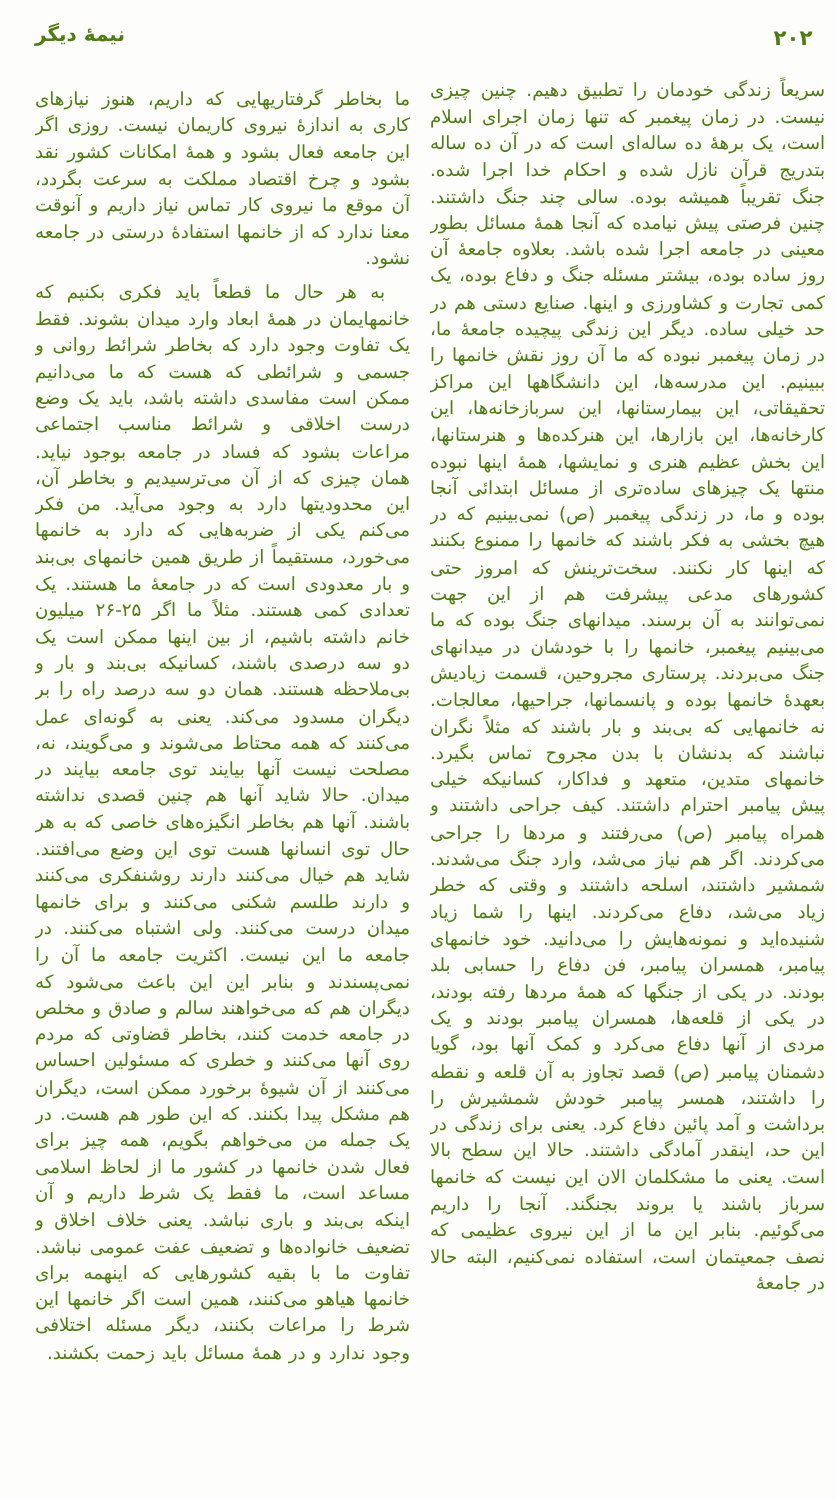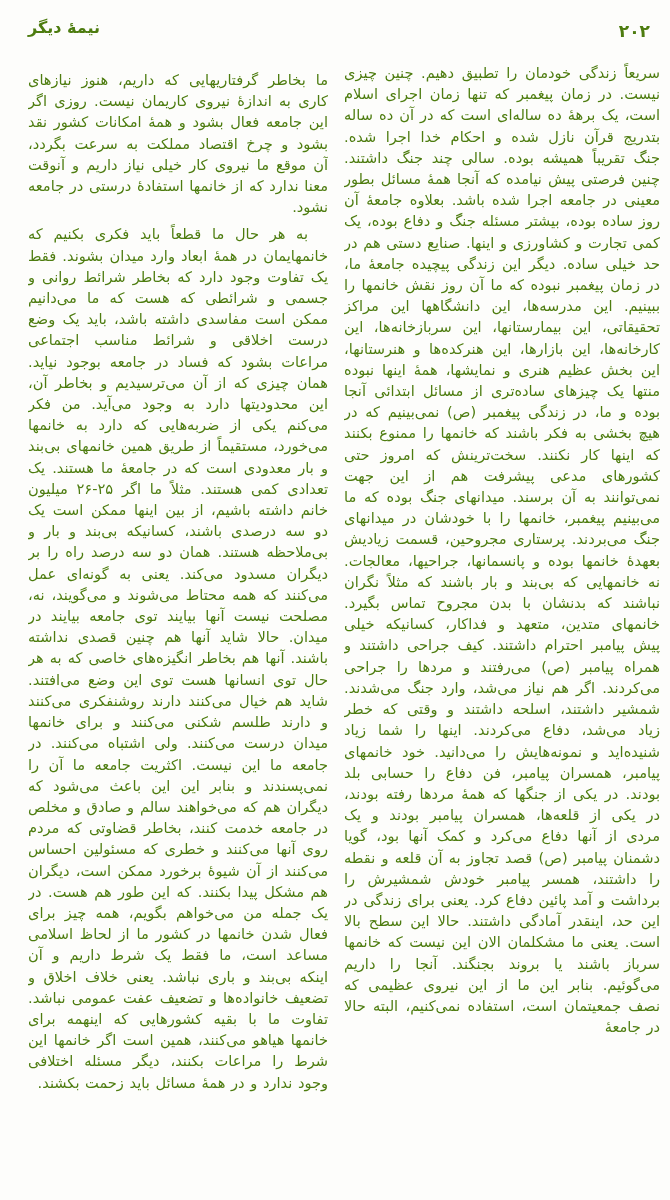--- a/index.html
+++ b/index.html
@@ -72,17 +72,17 @@
     <span class="running-title">نیمهٔ دیگر</span>
     <span class="page-number">۲۰۲</span>
   </header>
 
   <main class="columns">
 
     <section class="column right-col">
         <p class="para">سریعاً زندگی خودمان را تطبیق دهیم. چنین چیزی نیست. در زمان پیغمبر که تنها زمان اجرای اسلام است، یک برههٔ ده ساله‌ای است که در آن ده ساله بتدریج قرآن نازل شده و احکام خدا اجرا شده. جنگ تقریباً همیشه بوده. سالی چند جنگ داشتند. چنین فرصتی پیش نیامده که آنجا همهٔ مسائل بطور معینی در جامعه اجرا شده باشد. بعلاوه جامعهٔ آن روز ساده بوده، بیشتر مسئله جنگ و دفاع بوده، یک کمی تجارت و کشاورزی و اینها. صنایع دستی هم در حد خیلی ساده. دیگر این زندگی پیچیده جامعهٔ ما، در زمان پیغمبر نبوده که ما آن روز نقش خانمها را ببینیم. این مدرسه‌ها، این دانشگاهها این مراکز تحقیقاتی، این بیمارستانها، این سربازخانه‌ها، این کارخانه‌ها، این بازارها، این هنرکده‌ها و هنرستانها، این بخش عظیم هنری و نمایشها، همهٔ اینها نبوده منتها یک چیزهای ساده‌تری از مسائل ابتدائی آنجا بوده و ما، در زندگی پیغمبر (ص) نمی‌بینیم که در هیچ بخشی به فکر باشند که خانمها را ممنوع بکنند که اینها کار نکنند. سخت‌ترینش که امروز حتی کشورهای مدعی پیشرفت هم از این جهت نمی‌توانند به آن برسند. میدانهای جنگ بوده که ما می‌بینیم پیغمبر، خانمها را با خودشان در میدانهای جنگ می‌بردند. پرستاری مجروحین، قسمت زیادیش بعهدهٔ خانمها بوده و پانسمانها، جراحیها، معالجات. نه خانمهایی که بی‌بند و بار باشند که مثلاً نگران نباشند که بدنشان با بدن مجروح تماس بگیرد. خانمهای متدین، متعهد و فداکار، کسانیکه خیلی پیش پیامبر احترام داشتند. کیف جراحی داشتند و همراه پیامبر (ص) می‌رفتند و مردها را جراحی می‌کردند. اگر هم نیاز می‌شد، وارد جنگ می‌شدند. شمشیر داشتند، اسلحه داشتند و وقتی که خطر زیاد می‌شد، دفاع می‌کردند. اینها را شما زیاد شنیده‌اید و نمونه‌هایش را می‌دانید. خود خانمهای پیامبر، همسران پیامبر، فن دفاع را حسابی بلد بودند. در یکی از جنگها که همهٔ مردها رفته بودند، در یکی از قلعه‌ها، همسران پیامبر بودند و یک مردی از آنها دفاع می‌کرد و کمک آنها بود، گویا دشمنان پیامبر (ص) قصد تجاوز به آن قلعه و نقطه را داشتند، همسر پیامبر خودش شمشیرش را برداشت و آمد پائین دفاع کرد. یعنی برای زندگی در این حد، اینقدر آمادگی داشتند. حالا این سطح بالا است. یعنی ما مشکلمان الان این نیست که خانمها سرباز باشند یا بروند بجنگند. آنجا را داریم می‌گوئیم. بنابر این ما از این نیروی عظیمی که نصف جمعیتمان است، استفاده نمی‌کنیم، البته حالا در جامعهٔ</p>
       </section>
     <section class="column left-col">
-        <p class="para">ما بخاطر گرفتاریهایی که داریم، هنوز نیازهای کاری به اندازهٔ نیروی کاریمان نیست. روزی اگر این جامعه فعال بشود و همهٔ امکانات کشور نقد بشود و چرخ اقتصاد مملکت به سرعت بگردد، آن موقع ما نیروی کار خیلی نیاز داریم و آنوقت معنا ندارد که از خانمها استفادهٔ درستی در جامعه نشود.</p>
+        <p class="para">ما بخاطر گرفتاریهایی که داریم، هنوز نیازهای کاری به اندازهٔ نیروی کاریمان نیست. روزی اگر این جامعه فعال بشود و همهٔ امکانات کشور نقد بشود و چرخ اقتصاد مملکت به سرعت بگردد، آن موقع ما نیروی کار تماس نیاز داریم و آنوقت معنا ندارد که از خانمها استفادهٔ درستی در جامعه نشود.</p>
         <p class="para indent">به هر حال ما قطعاً باید فکری بکنیم که خانمهایمان در همهٔ ابعاد وارد میدان بشوند. فقط یک تفاوت وجود دارد که بخاطر شرائط روانی و جسمی و شرائطی که هست که ما می‌دانیم ممکن است مفاسدی داشته باشد، باید یک وضع درست اخلاقی و شرائط مناسب اجتماعی مراعات بشود که فساد در جامعه بوجود نیاید. همان چیزی که از آن می‌ترسیدیم و بخاطر آن، این محدودیتها دارد به وجود می‌آید. من فکر می‌کنم یکی از ضربه‌هایی که دارد به خانمها می‌خورد، مستقیماً از طریق همین خانمهای بی‌بند و بار معدودی است که در جامعهٔ ما هستند. یک تعدادی کمی هستند. مثلاً ما اگر ۲۵-۲۶ میلیون خانم داشته باشیم، از بین اینها ممکن است یک دو سه درصدی باشند، کسانیکه بی‌بند و بار و بی‌ملاحظه هستند. همان دو سه درصد راه را بر دیگران مسدود می‌کند. یعنی به گونه‌ای عمل می‌کنند که همه محتاط می‌شوند و می‌گویند، نه، مصلحت نیست آنها بیایند توی جامعه بیایند در میدان. حالا شاید آنها هم چنین قصدی نداشته باشند. آنها هم بخاطر انگیزه‌های خاصی که به هر حال توی انسانها هست توی این وضع می‌افتند. شاید هم خیال می‌کنند دارند روشنفکری می‌کنند و دارند طلسم شکنی می‌کنند و برای خانمها میدان درست می‌کنند. ولی اشتباه می‌کنند. در جامعه ما این نیست. اکثریت جامعه ما آن را نمی‌پسندند و بنابر این این باعث می‌شود که دیگران هم که می‌خواهند سالم و صادق و مخلص در جامعه خدمت کنند، بخاطر قضاوتی که مردم روی آنها می‌کنند و خطری که مسئولین احساس می‌کنند از آن شیوهٔ برخورد ممکن است، دیگران هم مشکل پیدا بکنند. که این طور هم هست. در یک جمله من می‌خواهم بگویم، همه چیز برای فعال شدن خانمها در کشور ما از لحاظ اسلامی مساعد است، ما فقط یک شرط داریم و آن اینکه بی‌بند و باری نباشد. یعنی خلاف اخلاق و تضعیف خانواده‌ها و تضعیف عفت عمومی نباشد. تفاوت ما با بقیه کشورهایی که اینهمه برای خانمها هیاهو می‌کنند، همین است اگر خانمها این شرط را مراعات بکنند، دیگر مسئله اختلافی وجود ندارد و در همهٔ مسائل باید زحمت بکشند.</p>
       </section>
   </main>
 </div>
 
 </body></html>

